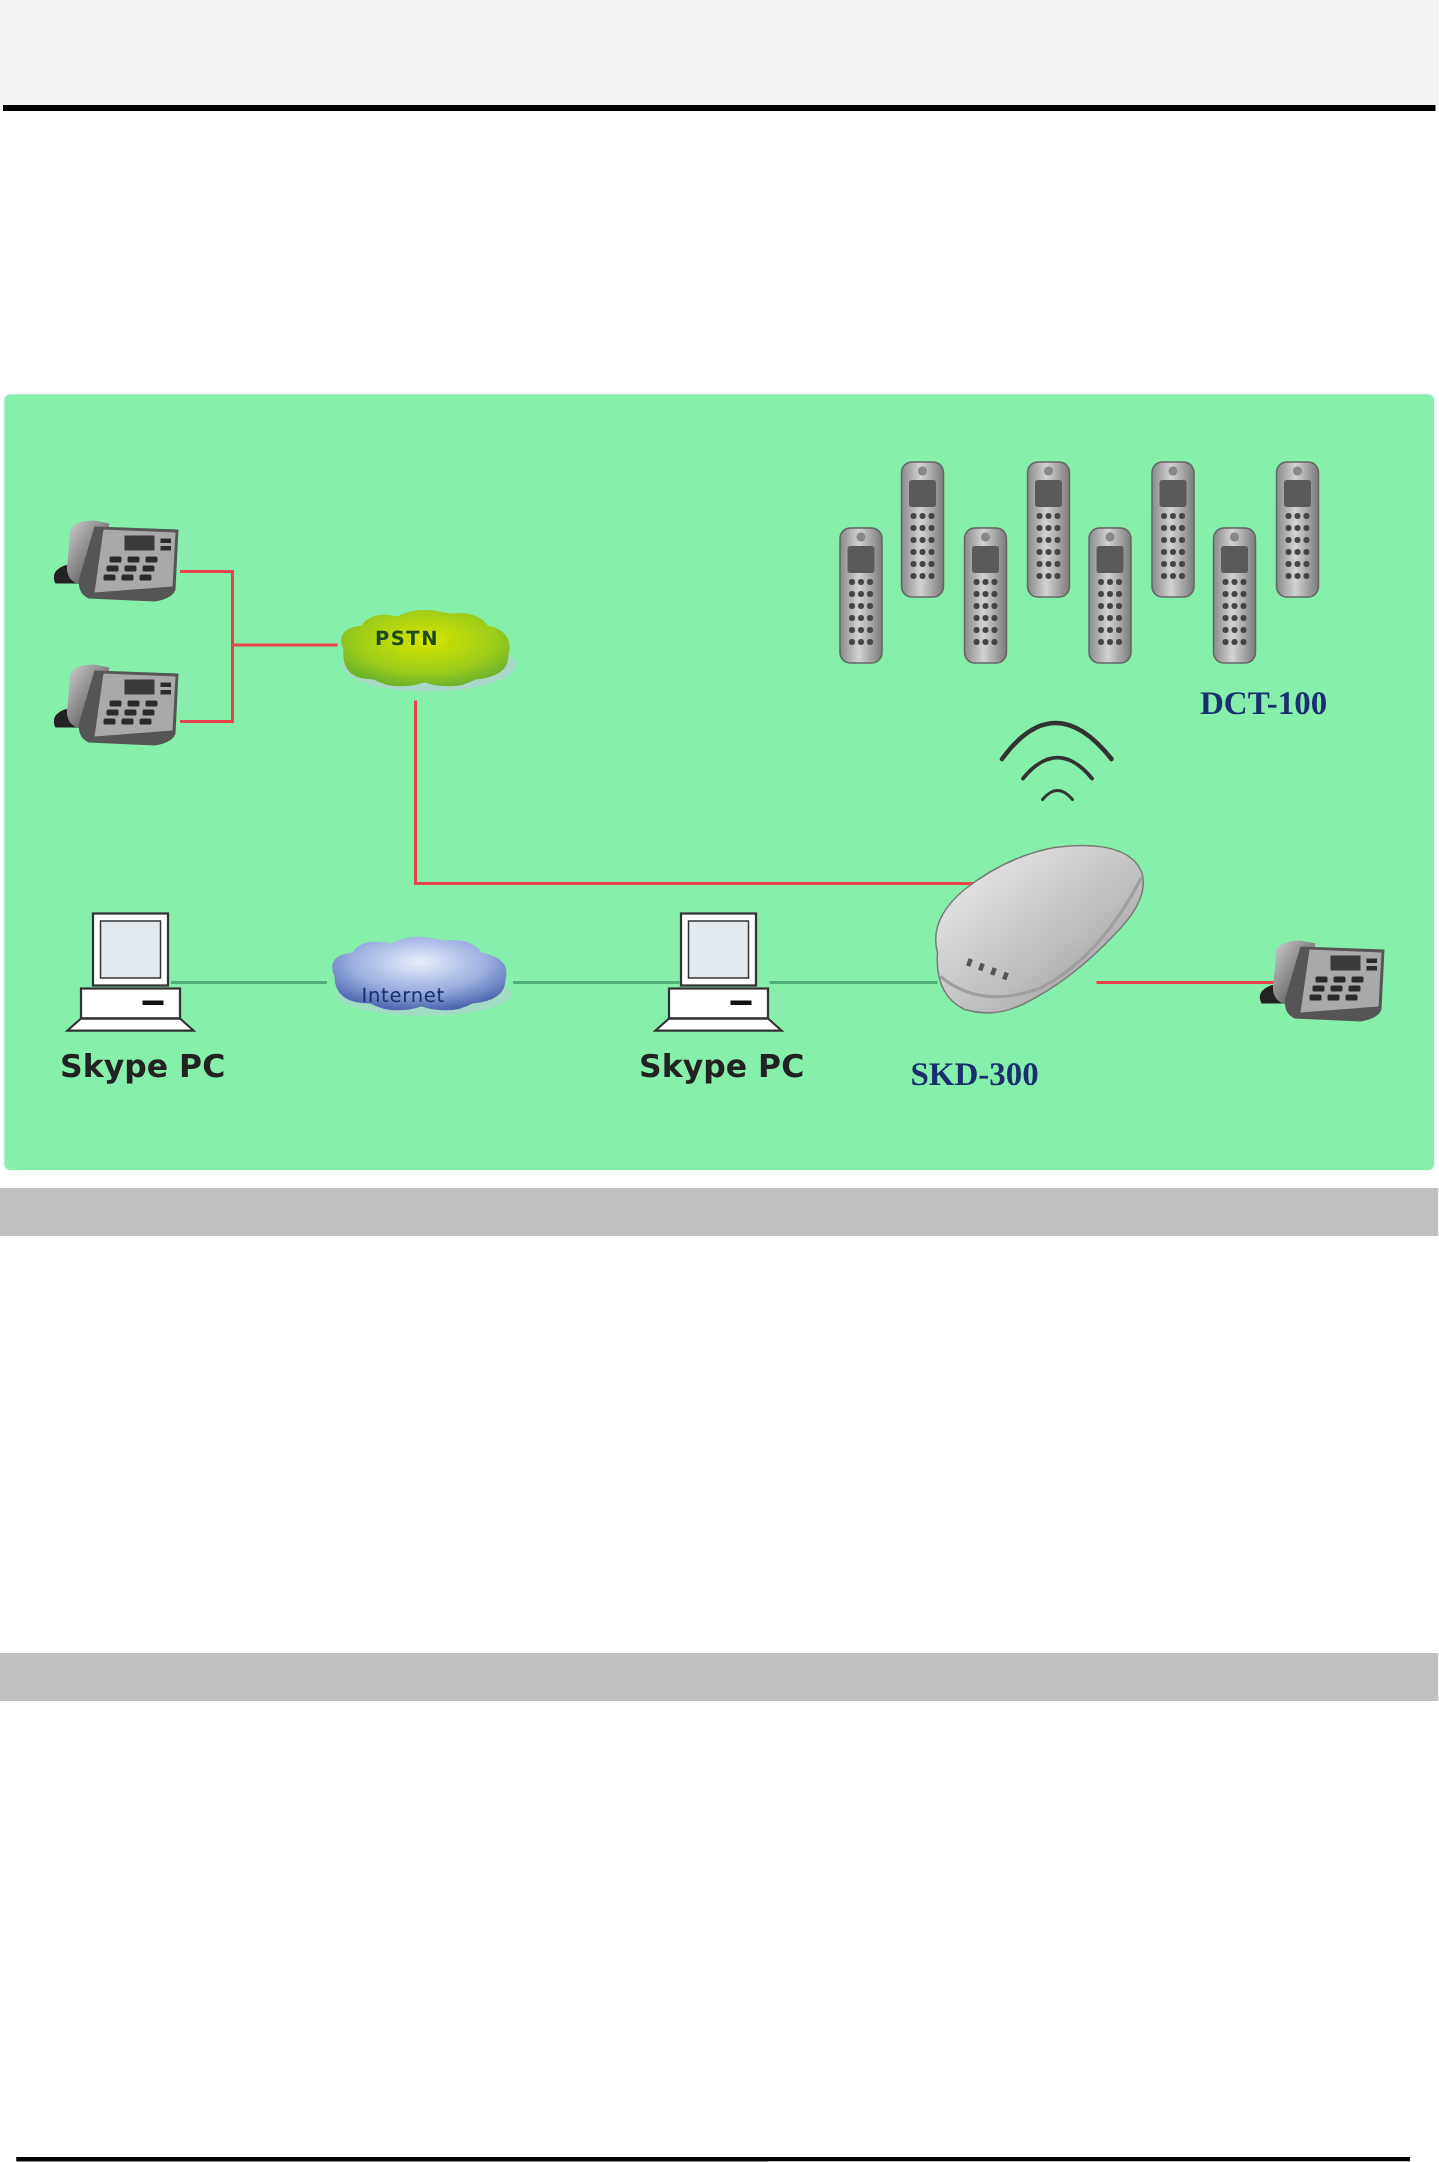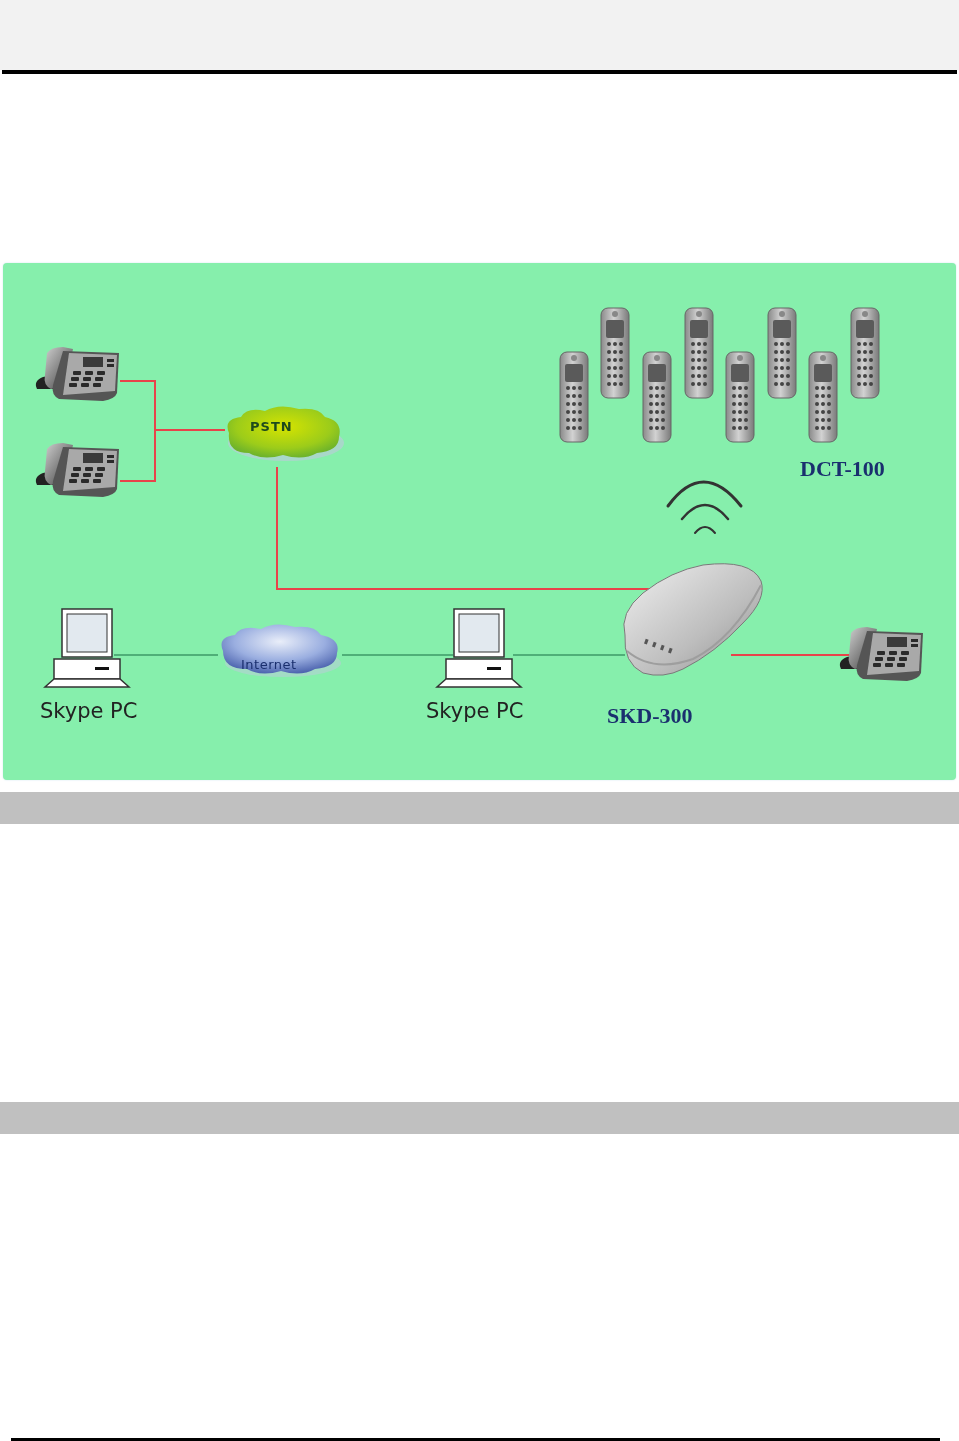--- a/index.html
+++ b/index.html
@@ -10,21 +10,21 @@
   .header-band { position: absolute; left: 0; top: 0; width: 959px; height: 70px; background: #f2f2f2; }
   .header-rule { position: absolute; left: 2px; top: 70px; width: 955px; height: 4px; background: #000; }
   .diagram {
     position: absolute; left: 3px; top: 263px; width: 953px; height: 517px;
     background: #86efac; border-radius: 4px;
     box-shadow: 0 0 2px #cde4ee;
     text-align: center;
   }
   .diagram svg { position: absolute; left: 0; top: 0; }
   .label { position: absolute; white-space: nowrap; }
-  .pc-label { font-size: 21px; color: #222; font-family: "DejaVu Sans", sans-serif; }
+  .pc-label { font-size: 21px; color: #222; font-family: "DejaVu Sans", sans-serif; font-weight: bold; }
   .product-label { font-size: 22px; font-weight: bold; color: #1a2f6e; font-family: Liberation Serif, serif; }
   .section-bar { position: absolute; left: 0; width: 959px; height: 32px; background: #c0c0c0; }
   .footer-rule2 { position: absolute; left: 11px; top: 1438px; width: 501px; height: 3px; background: #000; }
 </style>
 </head>
 <body>
 
 <div class="header-band"></div>
 <div class="header-rule"></div>
 

